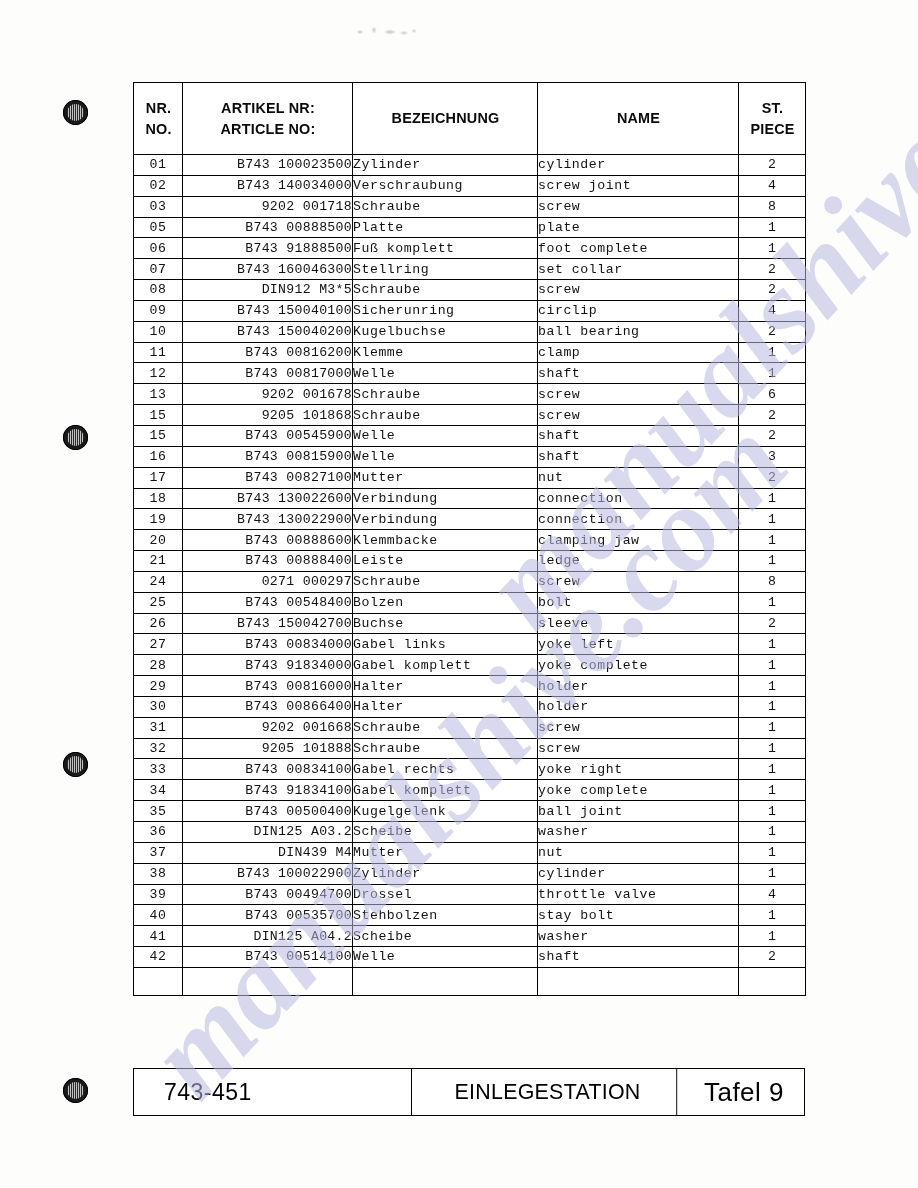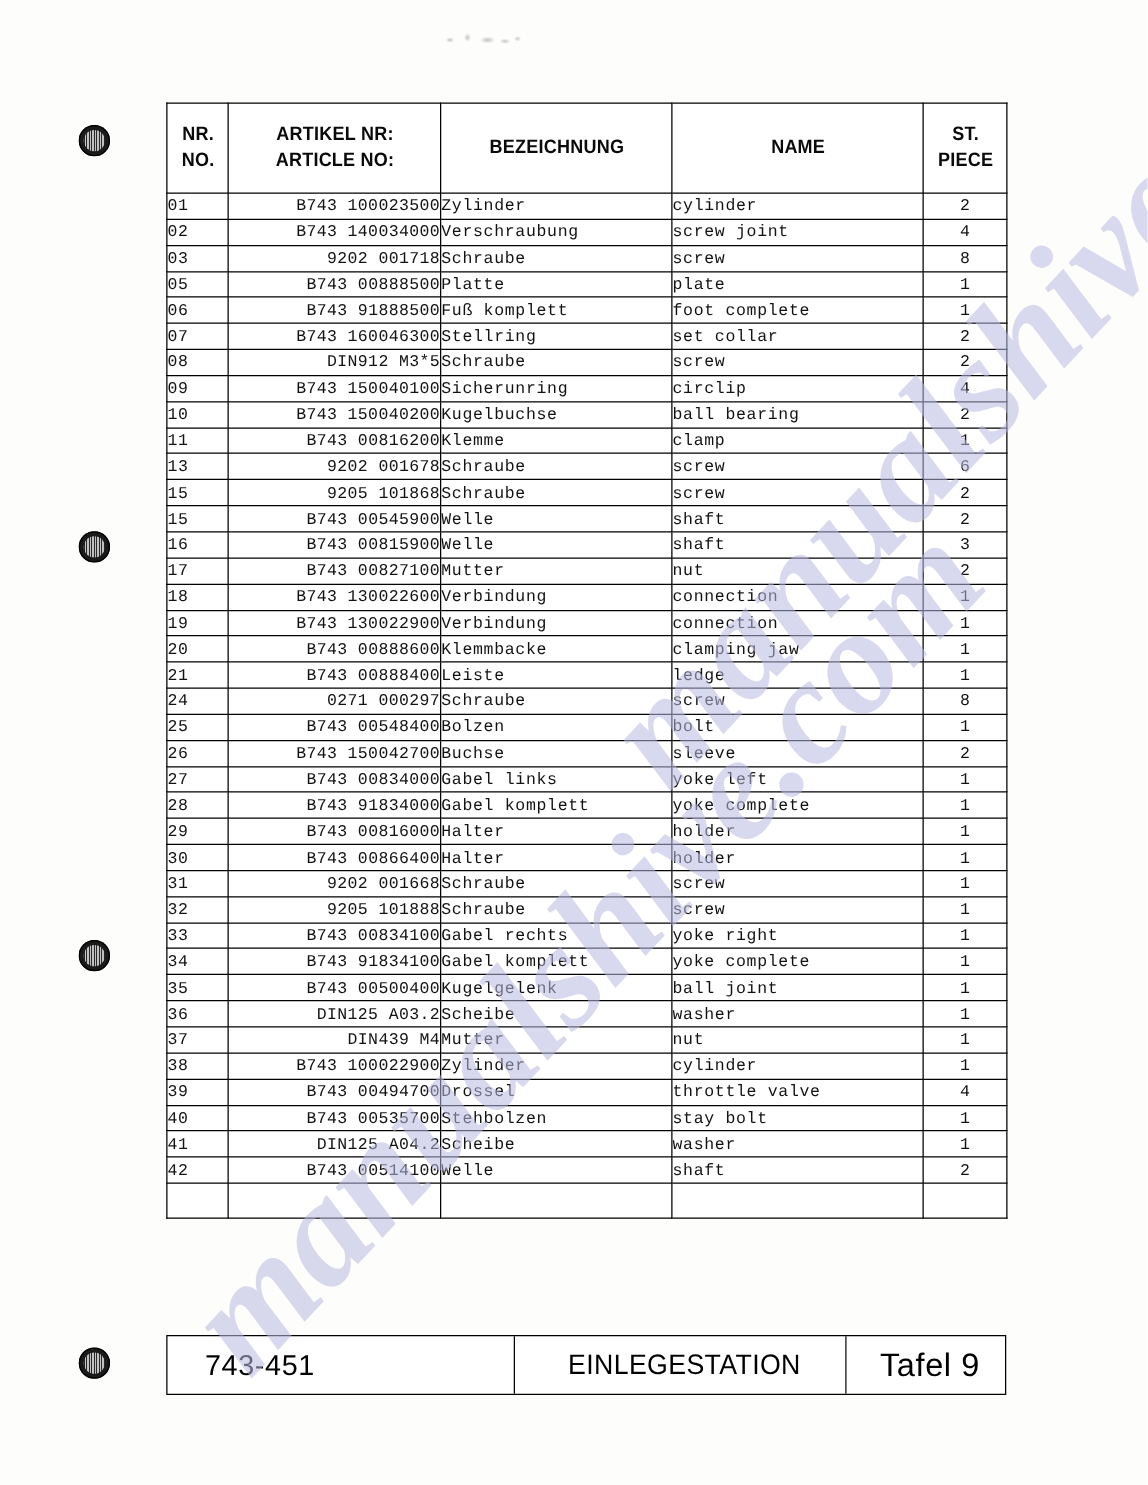--- a/index.html
+++ b/index.html
@@ -137,21 +137,21 @@
 
   
   tbody td {
     height: 20.85px;
     font-family: "Liberation Mono", monospace;
     font-size: 13.2px;
     color: #121212;
     white-space: nowrap;
     overflow: hidden;
   }
-  td.nr     { letter-spacing: 0.5px; }
+  td.nr     { text-align: center; letter-spacing: 0.5px; }
   td.art    { padding-left: 9px;  letter-spacing: 0.3px; text-align: right; }
   td.bez    { padding-left: 9px;  letter-spacing: 0.55px; }
   td.name   { padding-left: 11px; letter-spacing: 0.55px; }
   td.st     { text-align: center; }
 
   
   tr.filler td { height: 28px; border-bottom: 1.6px solid #000; }
 
   
   #footer {
@@ -300,20 +300,27 @@
           <td class="st">2</td>
         </tr>
         <tr>
           <td class="nr">11</td>
           <td class="art">B743 00816200</td>
           <td class="bez">Klemme</td>
           <td class="name">clamp</td>
           <td class="st">1</td>
         </tr>
         <tr>
+          <td class="nr">12</td>
+          <td class="art">B743 00817000</td>
+          <td class="bez">Welle</td>
+          <td class="name">shaft</td>
+          <td class="st">1</td>
+        </tr>
+        <tr>
           <td class="nr">13</td>
           <td class="art">9202 001678</td>
           <td class="bez">Schraube</td>
           <td class="name">screw</td>
           <td class="st">6</td>
         </tr>
         <tr>
           <td class="nr">15</td>
           <td class="art">9205 101868</td>
           <td class="bez">Schraube</td>

